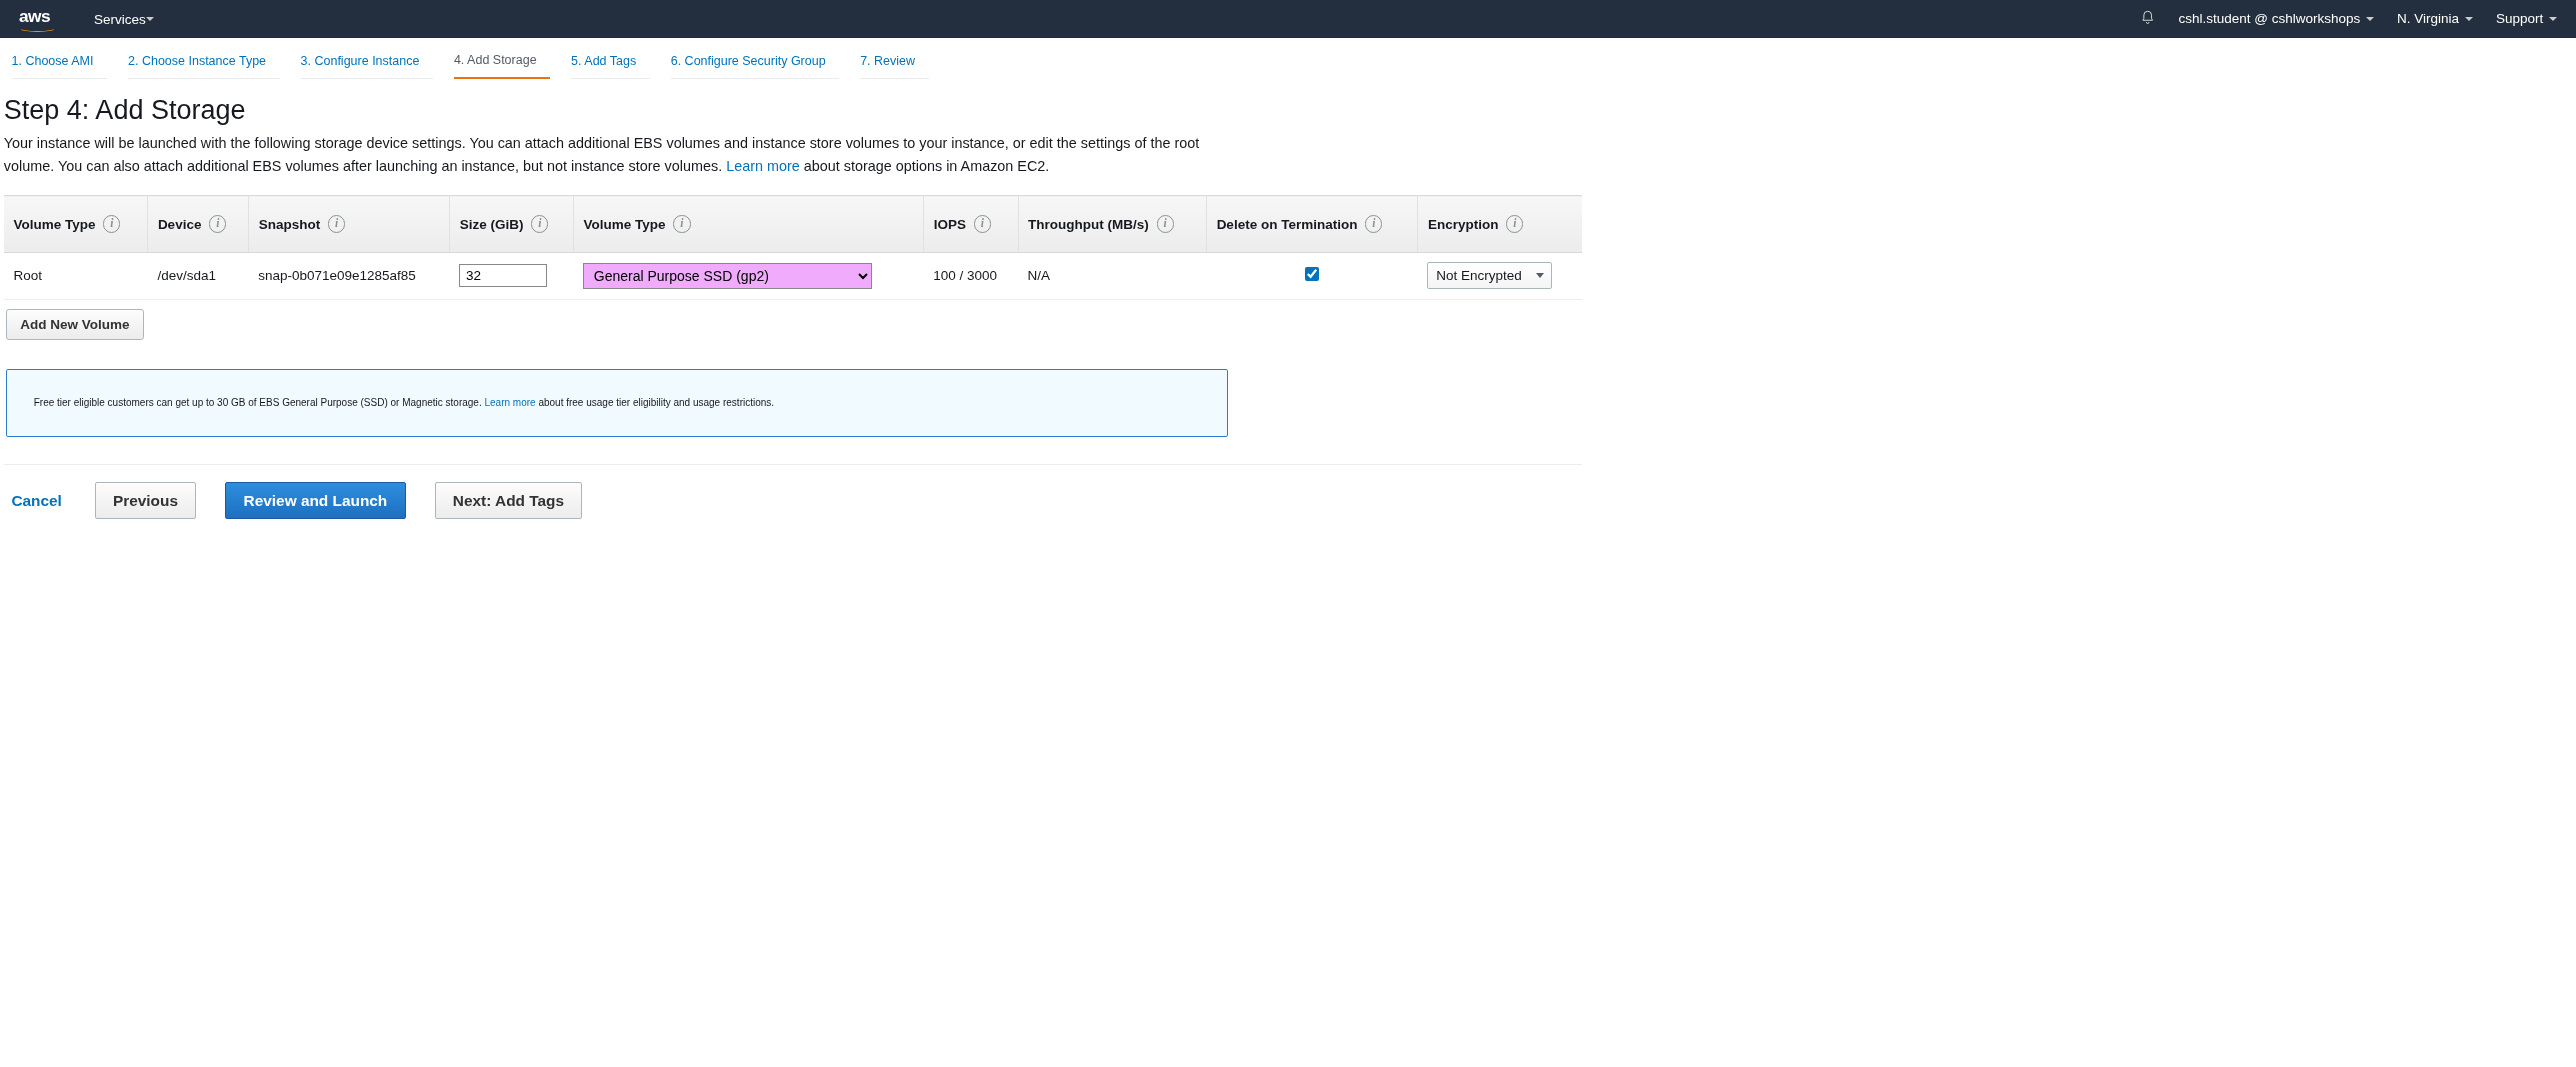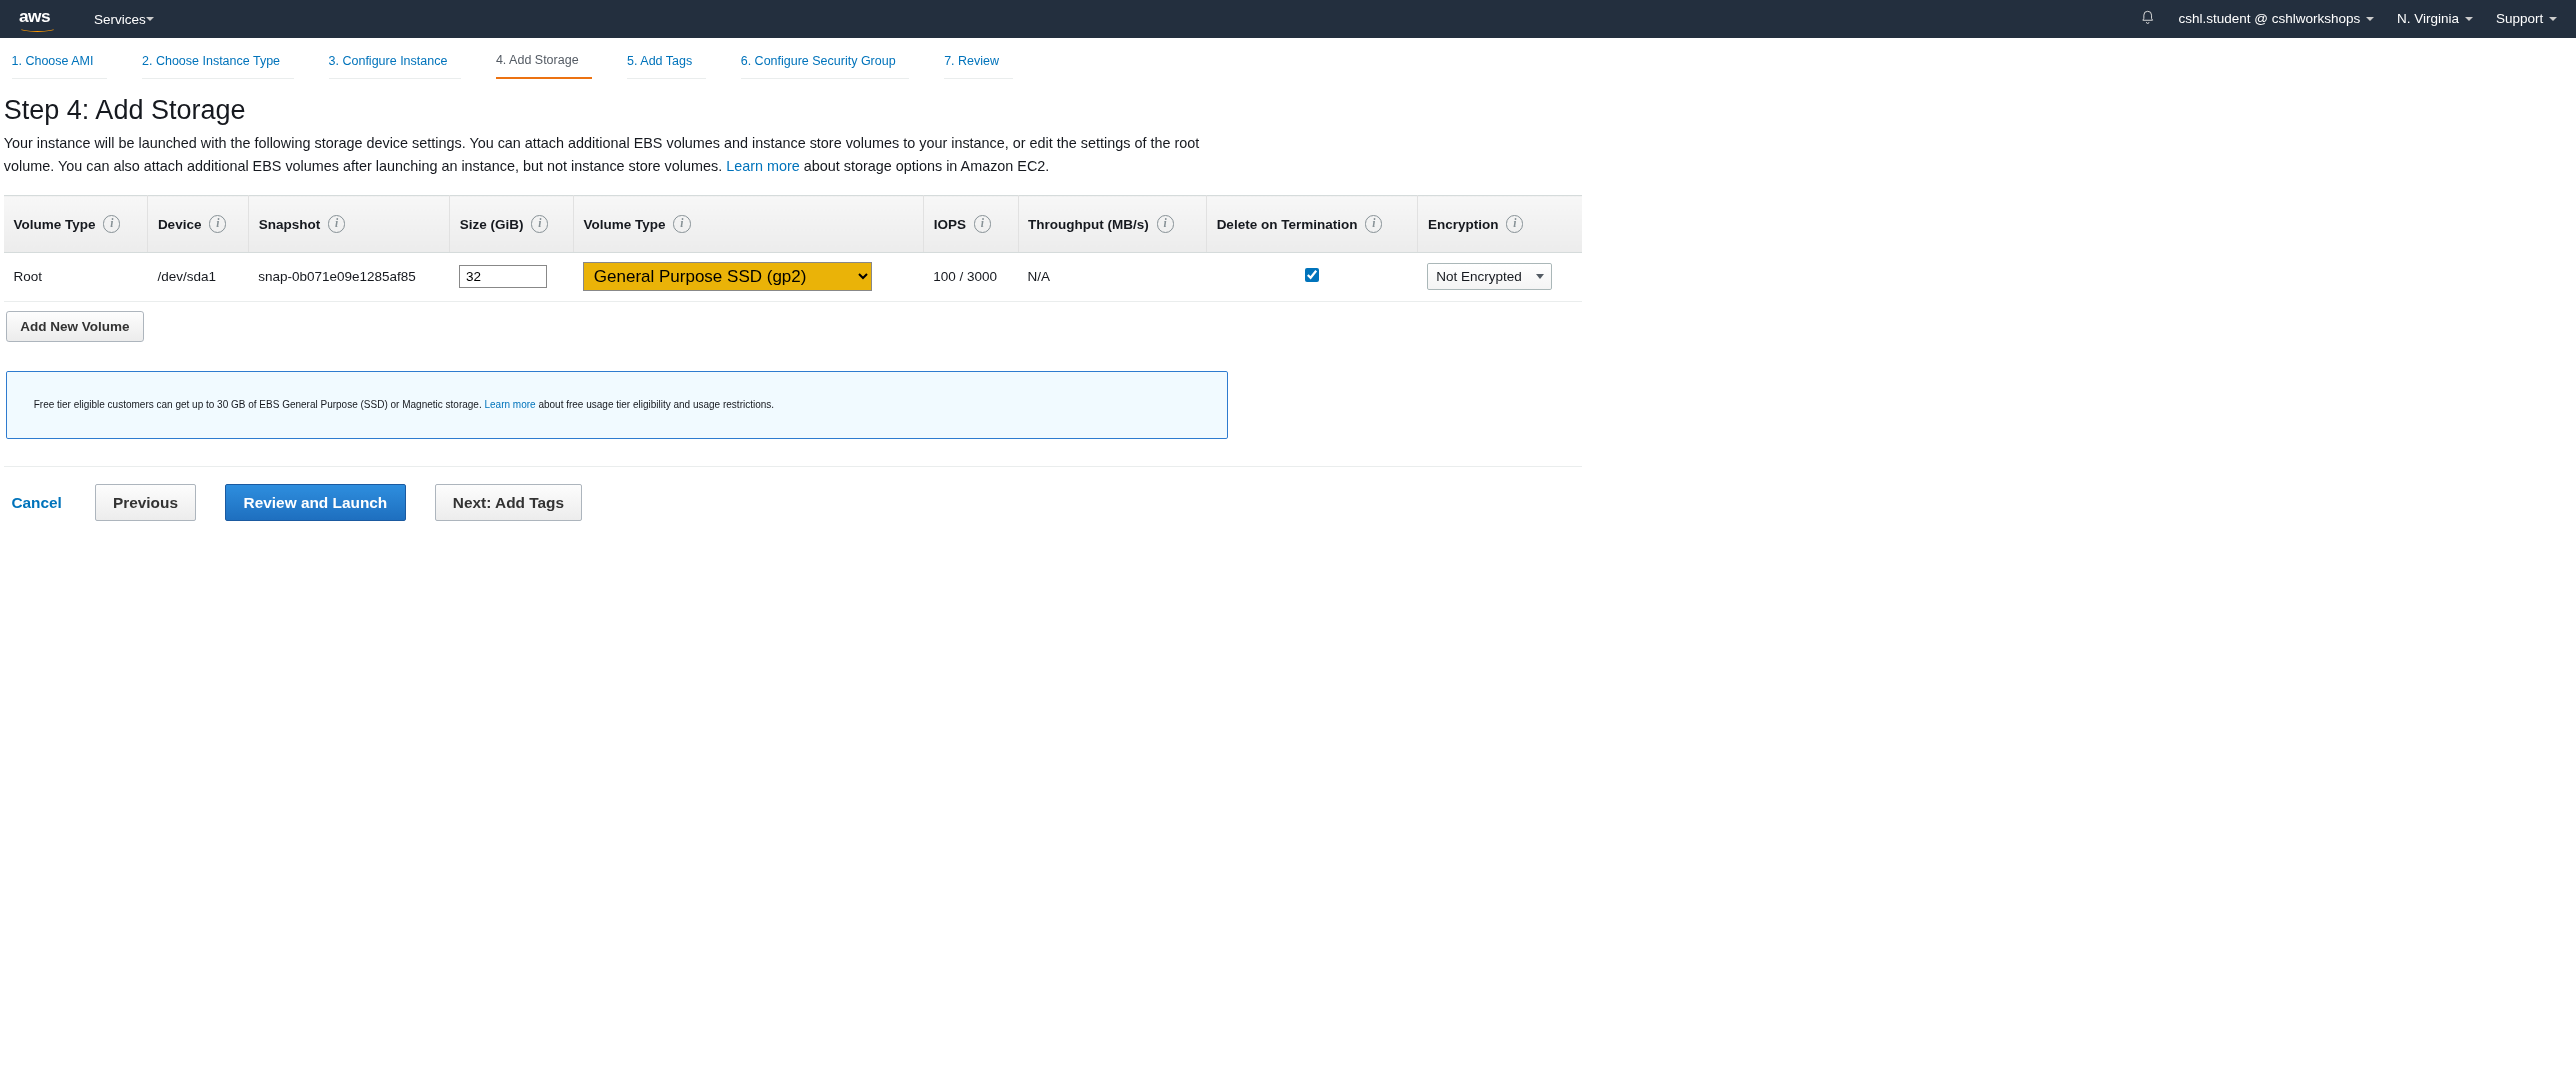--- a/index.html
+++ b/index.html
@@ -11,21 +11,21 @@
 .logo-text { font-size: 17.3px; font-weight: 700; letter-spacing: -0.5px; }
 .logo-swoosh { height: 7.7px; width: 37px; border: solid 1.9px #ff9900; border-color: transparent transparent #ff9900 transparent; border-radius: 0 0 50% 50%; margin-top:-2.9px; }
 .nav-services { cursor:pointer; display:flex; align-items:center; gap:0; }
 .nav-spacer { flex: 1; }
 .nav-right { display:flex; align-items:center; gap:23px; }
 .nav-right-item { cursor:pointer; display:flex; align-items:center; gap:5.8px; }
 .caret { width:0; height:0; border-left:4.8px solid transparent; border-right:4.8px solid transparent; border-top:4.8px solid #ccc; }
 .bell { width:15.4px; height:15.4px; stroke:#ddd; fill:none; stroke-width:1.5; }
 
 
-.wizard { display:flex; gap:14px; padding: 9.6px 11.5px 0 11.5px; border-bottom:1px solid #fff; align-items:flex-end; }
+.wizard { display:flex; gap:0; padding: 9.6px 11.5px 0 11.5px; border-bottom:1px solid #fff; align-items:flex-end; }
 .step { padding: 5.8px 13.5px 9.6px 0; margin-right: 21px; color:#0073bb; cursor:pointer; font-size:12.5px; border-bottom: 1.9px solid #eaeded; }
 .step.current { color:#545b64; font-weight:400; border-bottom: 2.9px solid #ec7211; cursor:default; }
 
 
 .content { padding: 11.5px 3.8px 0 3.8px; }
 .page-title { font-size: 27px; font-weight:400; color:#16191f; margin: 3.8px 0 5.8px 0; }
 .intro { font-size: 14.4px; color:#16191f; line-height:1.6; max-width: 1212px; }
 .intro a { color:#0073bb; text-decoration:none; }
 
 
@@ -40,21 +40,21 @@
 table.storage thead th:not(:last-child) { border-right:1px solid #e1e1e1; }
 table.storage tbody td { padding: 9.6px 9.6px; font-size:13.5px; vertical-align:middle; border-bottom:1px solid #eaeded; }
 .th-inner { display:flex; align-items:center; gap:7.7px; flex-wrap:wrap; }
 .info-icon {
   display:inline-flex; align-items:center; justify-content:center;
   width:17.3px; height:17.3px; border:1.4px solid #879196; border-radius:50%;
   color:#879196; font-family: Georgia, serif; font-style:italic; font-size:11.5px; line-height:1;
   cursor:pointer;
 }
 .size-input { width:88px; padding:2.9px 5.8px; border:1px solid #888; font-size:13.5px; }
-.vol-select { width:289px; padding:2.9px 5.8px; border:1px solid #888; font-size:17px; background:#eab308; }
+.vol-select { width:289px; padding:2.9px 5.8px; border:1px solid #888; font-size:14px; background:#f0abfc; }
 .enc-select {
   width:125px; padding:4.8px 7.7px; border:1px solid #aab7b8; font-size:13.5px;
   display:flex; align-items:center; justify-content:space-between; cursor:pointer;
   background:linear-gradient(#fff,#f4f4f4); border-radius:1.9px;
 }
 .enc-select .caret2 { border-top-color:#545b64; }
 .caret2 { width:0; height:0; border-left:4.8px solid transparent; border-right:4.8px solid transparent; border-top:5.8px solid #333; }
 input[type=checkbox] { width:14.4px; height:14.4px; accent-color:#0073bb; }
 
 .add-vol-btn {

